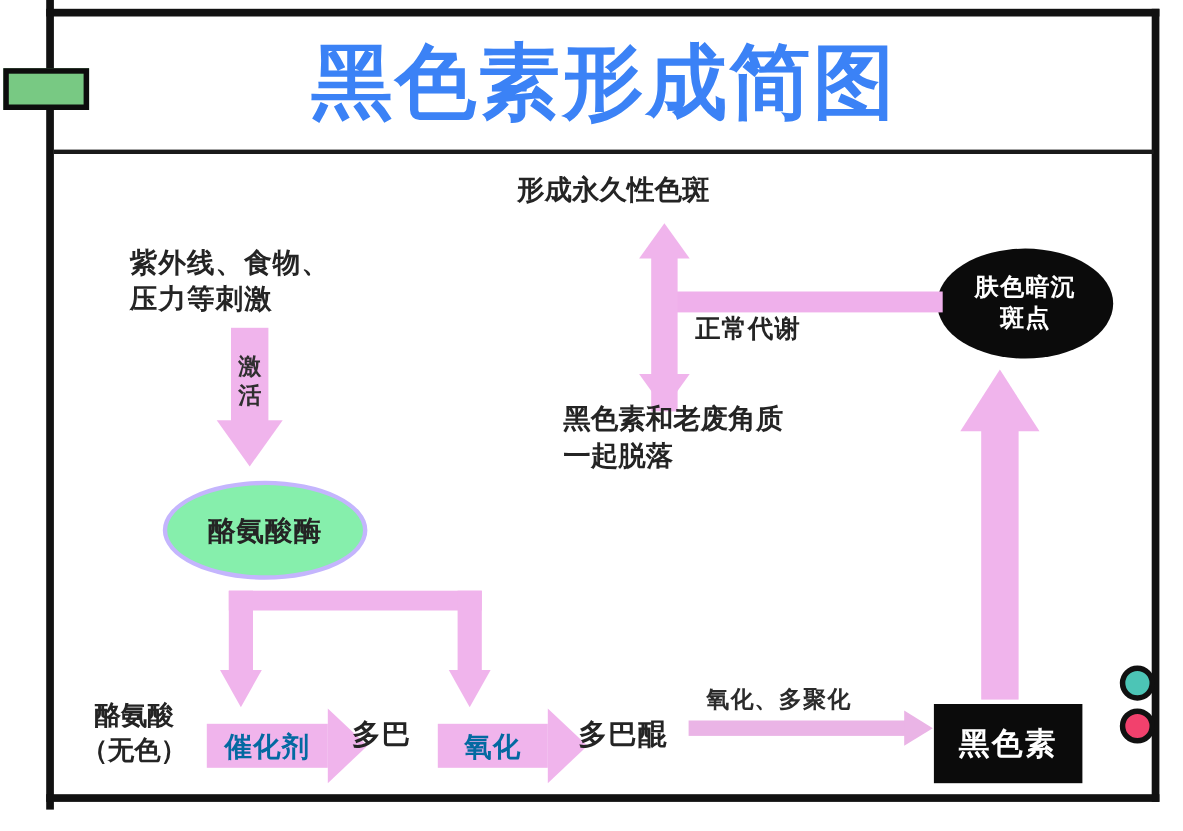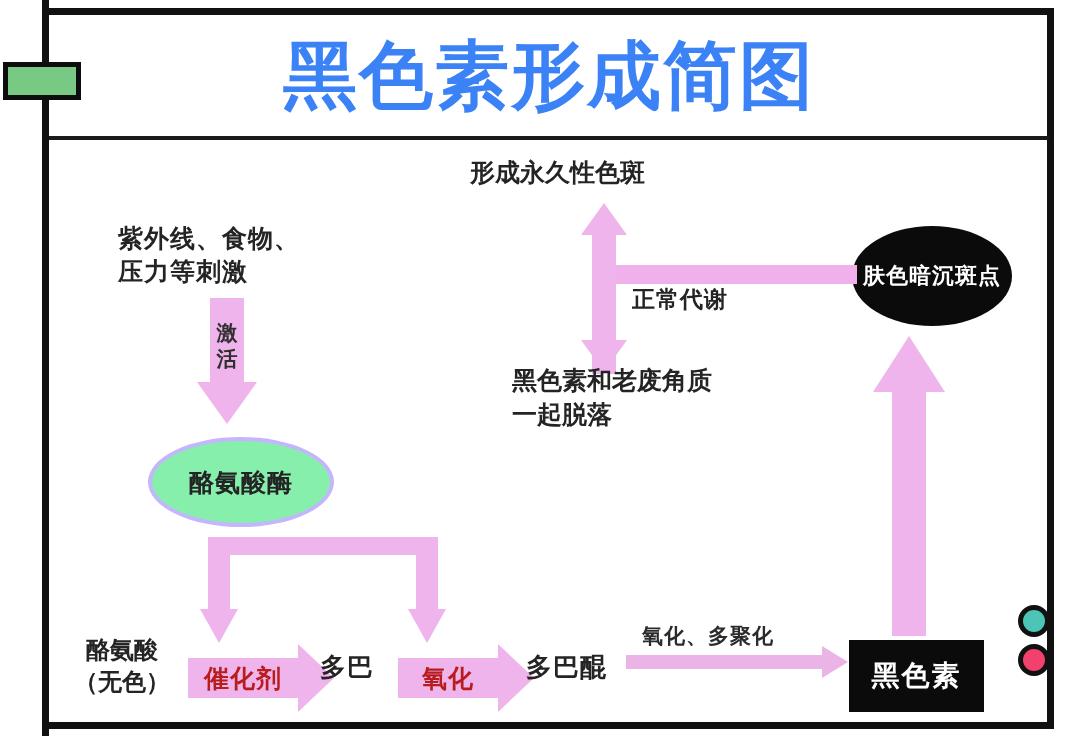--- a/index.html
+++ b/index.html
@@ -179,21 +179,21 @@
   }
 
   
   .dark-ellipse {
     position: absolute;
     left: 852px; top: 226px;
     width: 160px; height: 100px;
     background: #0b0b0b;
     border-radius: 50%;
     display: flex;
-    flex-direction: row;
+    flex-direction: column;
     align-items: center;
     justify-content: center;
   }
   .dark-ellipse span {
     color: #ffffff;
     font-family: "DejaVu Sans", "Liberation Sans", sans-serif;
     font-weight: 700;
     font-size: 22px;
     line-height: 28px;
     letter-spacing: 1px;
@@ -299,21 +299,21 @@
   .harrow .head {
     width: 0; height: 0;
     border-top: 34px solid transparent;
     border-bottom: 34px solid transparent;
     border-left: 36px solid #f0b4ec;
   }
   .harrow .lbl {
     font-family: "DejaVu Sans", "Liberation Sans", sans-serif;
     font-weight: 700;
     font-size: 25px;
-    color: #b91c1c;
+    color: #0369a1;
     letter-spacing: 1px;
     white-space: nowrap;
   }
 
   .arrow-catalyst { left: 188px; top: 644px; }
   .arrow-catalyst .shaft { width: 110px; }
 
   .arrow-oxidation { left: 398px; top: 644px; }
   .arrow-oxidation .shaft { width: 100px; }
 

